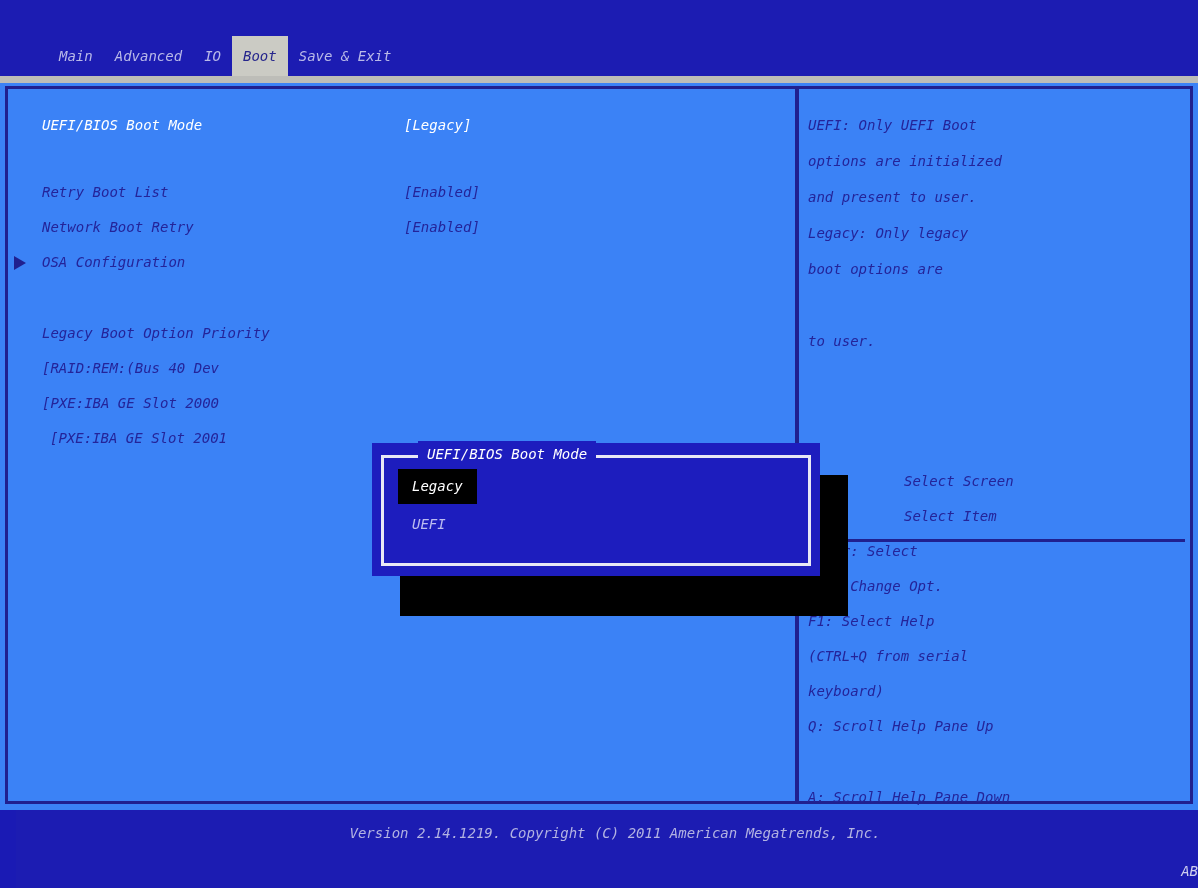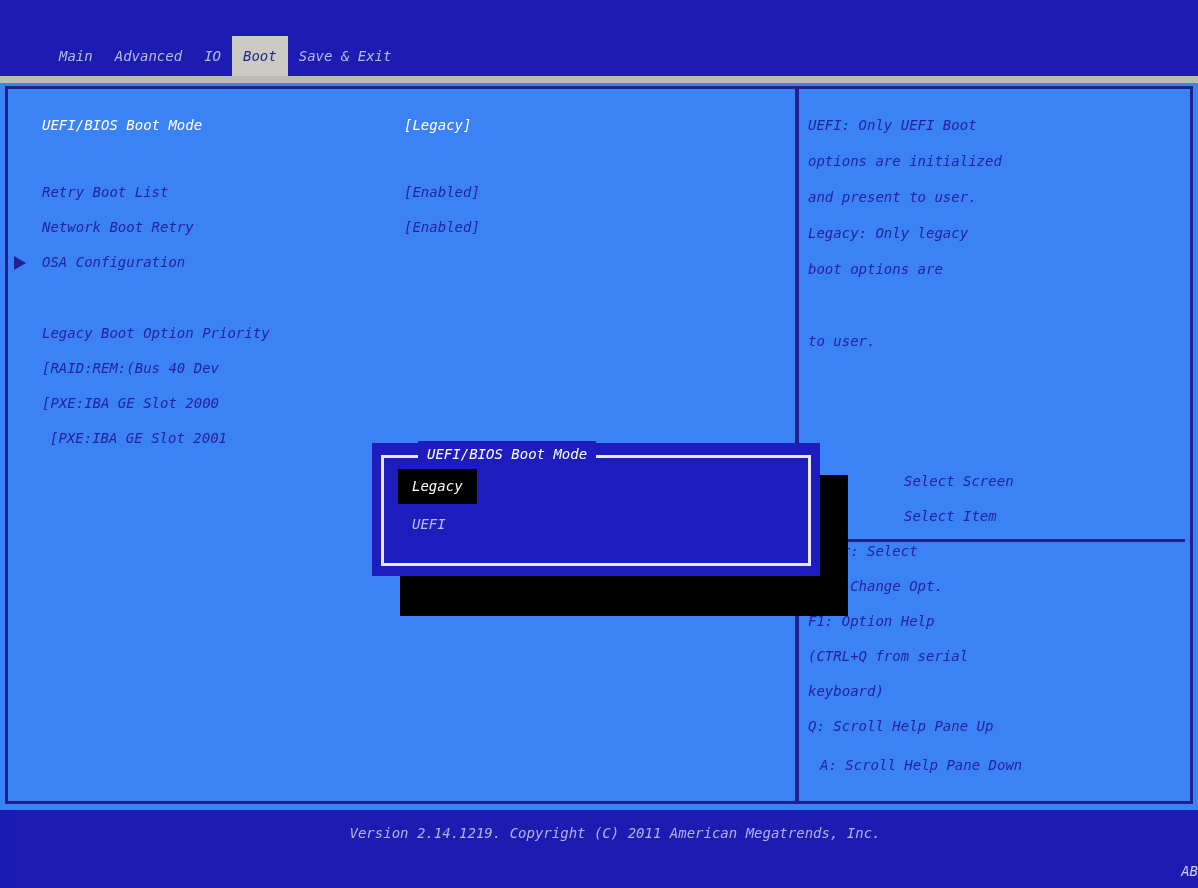--- a/index.html
+++ b/index.html
@@ -288,25 +288,25 @@
     <div class="help-line" style="top: 25px;">UEFI: Only UEFI Boot</div>
         <div class="help-line" style="top: 61px;">options are initialized</div>
         <div class="help-line" style="top: 97px;">and present to user.</div>
         <div class="help-line" style="top: 133px;">Legacy: Only legacy</div>
         <div class="help-line" style="top: 169px;">boot options are</div>
         <div class="help-line" style="top: 241px;">to user.</div>
         <div class="hotkey-line indented" style="top: 381px;">Select Screen</div>
         <div class="hotkey-line indented" style="top: 416px;">Select Item</div>
         <div class="hotkey-line" style="top: 451px;">Enter: Select</div>
         <div class="hotkey-line" style="top: 486px;">+/-: Change Opt.</div>
-        <div class="hotkey-line" style="top: 521px;">F1: Option Help</div>
+        <div class="hotkey-line" style="top: 521px;">F1: Select Help</div>
         <div class="hotkey-line" style="top: 556px;">(CTRL+Q from serial</div>
         <div class="hotkey-line" style="top: 591px;">keyboard)</div>
         <div class="hotkey-line" style="top: 626px;">Q: Scroll Help Pane Up</div>
-        <div class="hotkey-line" style="top: 665px; margin-left: 12px;">A: Scroll Help Pane Down</div>
+        <div class="hotkey-line" style="top: 697px;">A: Scroll Help Pane Down</div>
         <div id="esc-cover">ESC: Exit</div>
       </div>
 
     <div id="dialog-shadow"></div>
     <div id="dialog">
       <div id="dialog-inner-border"></div>
       <div id="dialog-title">UEFI/BIOS Boot Mode</div>
     <div class="dialog-option selected" style="top: 26px;">Legacy</div>
         <div class="dialog-option" style="top: 64px;">UEFI</div>
       </div>

